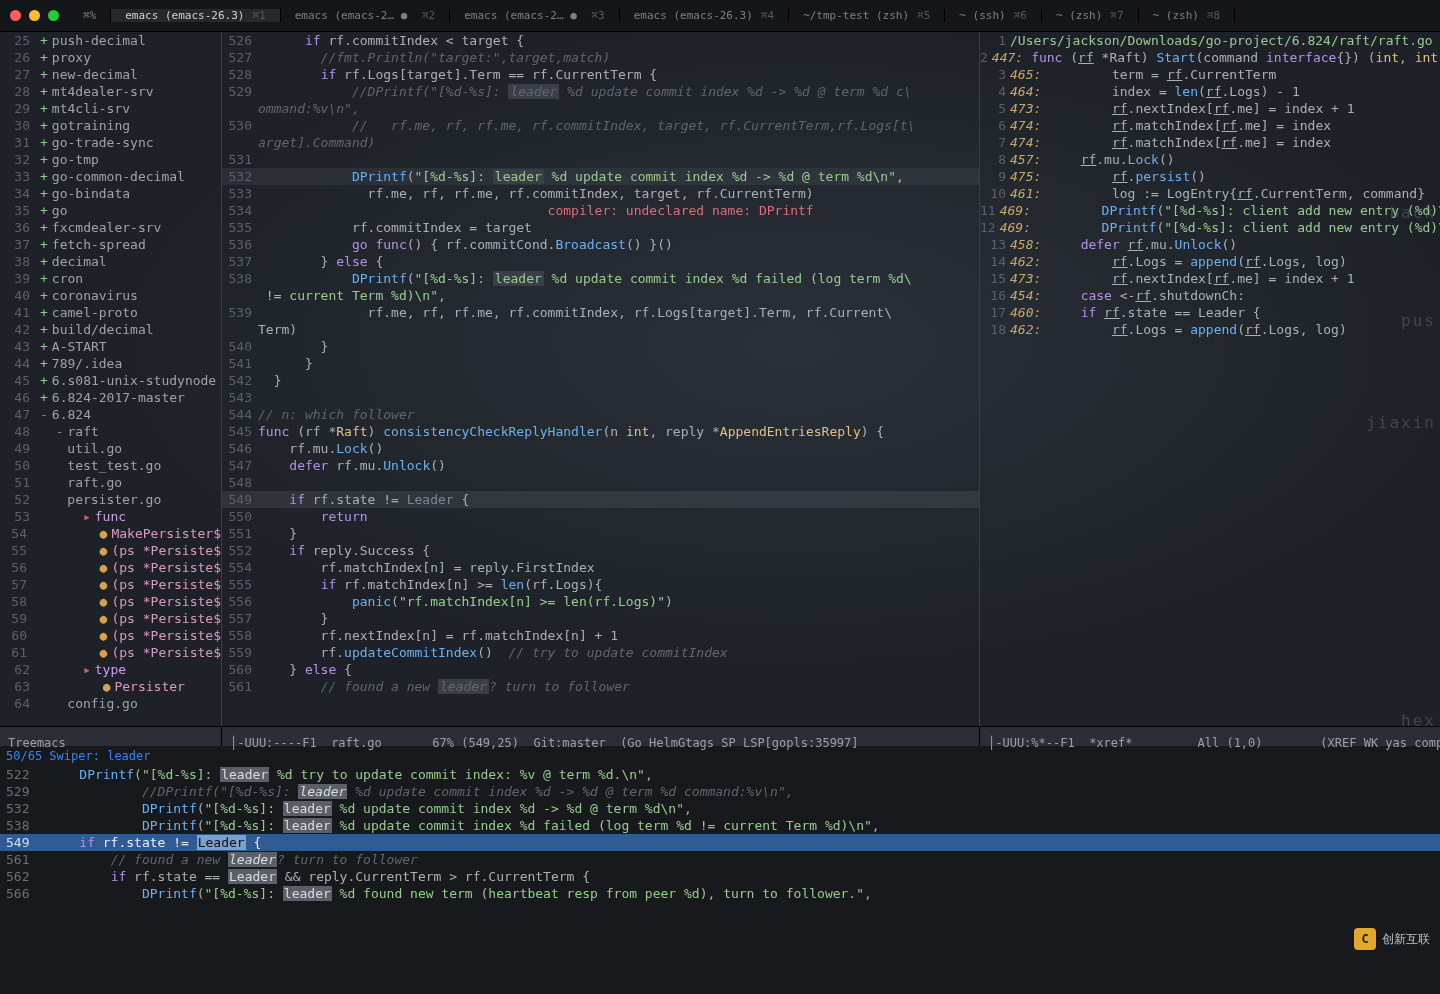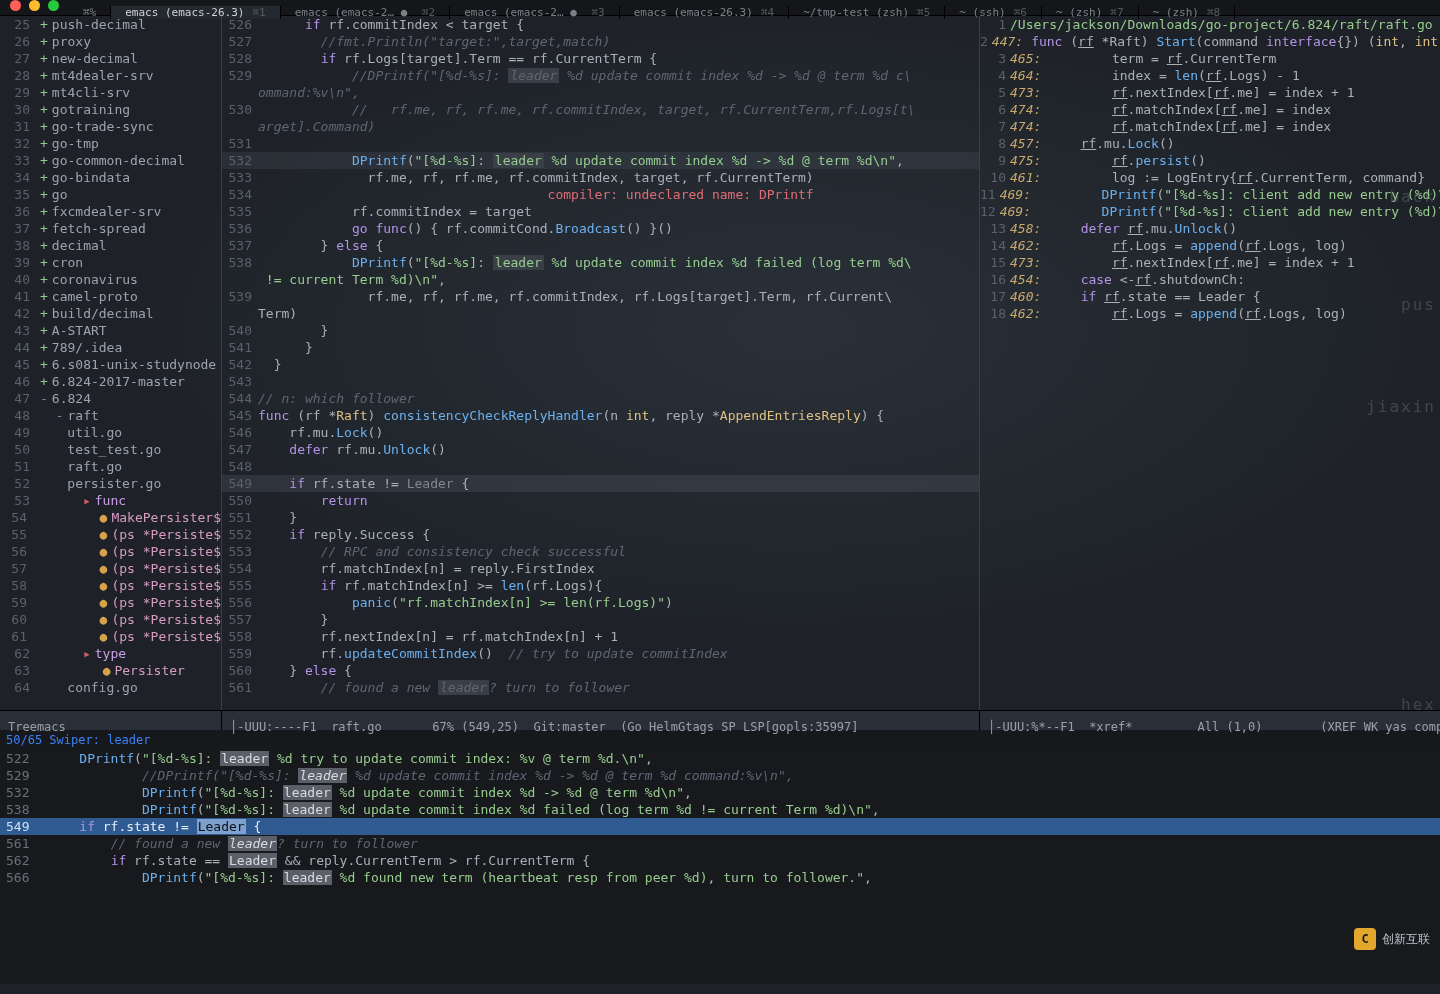--- a/index.html
+++ b/index.html
@@ -8,21 +8,22 @@
   height: 994px;
   overflow: hidden;
   font-family: "Menlo", "Consolas", monospace;
   font-size: 13px;
   line-height: 17px;
   background: #1e2228;
   color: #aab0b8;
 }
 .tabs {
   display: flex;
-  height: 16px;
+  align-items: center;
+  height: 32px;
   background: #141619;
   border-bottom: 1px solid #000;
 }
 .traffic {
   display: flex;
   gap: 8px;
   padding: 0 10px;
 }
 .traffic span {
   width: 11px; height: 11px; border-radius: 50%;
@@ -203,21 +204,20 @@
         <div class="row"><span class="gutter">543</span><span class="code"></span></div>
         <div class="row"><span class="gutter">544</span><span class="code"><span class="cm">// n: which follower</span></span></div>
         <div class="row"><span class="gutter">545</span><span class="code"><span class="kw">func</span> (rf *<span class="type">Raft</span>) <span class="fn">consistencyCheckReplyHandler</span>(n <span class="type">int</span>, reply *<span class="type">AppendEntriesReply</span>) {</span></div>
         <div class="row"><span class="gutter">546</span><span class="code">    rf.mu.<span class="fn">Lock</span>()</span></div>
         <div class="row"><span class="gutter">547</span><span class="code">    <span class="kw">defer</span> rf.mu.<span class="fn">Unlock</span>()</span></div>
         <div class="row"><span class="gutter">548</span><span class="code"></span></div>
         <div class="row hlrow2"><span class="gutter">549</span><span class="code">    <span class="kw">if</span> rf.state != <span class="pale">Leader</span> {</span></div>
         <div class="row"><span class="gutter">550</span><span class="code">        <span class="kw">return</span></span></div>
         <div class="row"><span class="gutter">551</span><span class="code">    }</span></div>
         <div class="row"><span class="gutter">552</span><span class="code">    <span class="kw">if</span> reply.Success {</span></div>
-        <div class="row"><span class="gutter">553</span><span class="code">        <span class="cm">// RPC and consistency check successful</span></span></div>
         <div class="row"><span class="gutter">554</span><span class="code">        rf.matchIndex[n] = reply.FirstIndex</span></div>
         <div class="row"><span class="gutter">555</span><span class="code">        <span class="kw">if</span> rf.matchIndex[n] &gt;= <span class="fn">len</span>(rf.Logs){</span></div>
         <div class="row"><span class="gutter">556</span><span class="code">            <span class="fn">panic</span>(<span class="str">"rf.matchIndex[n] &gt;= len(rf.Logs)"</span>)</span></div>
         <div class="row"><span class="gutter">557</span><span class="code">        }</span></div>
         <div class="row"><span class="gutter">558</span><span class="code">        rf.nextIndex[n] = rf.matchIndex[n] + 1</span></div>
         <div class="row"><span class="gutter">559</span><span class="code">        rf.<span class="fn">updateCommitIndex</span>()  <span class="cm">// try to update commitIndex</span></span></div>
         <div class="row"><span class="gutter">560</span><span class="code">    } <span class="kw">else</span> {</span></div>
         <div class="row"><span class="gutter">561</span><span class="code">        <span class="cm">// found a new <span class="hl">leader</span>? turn to follower</span></span></div>
       </div>
   </div>

